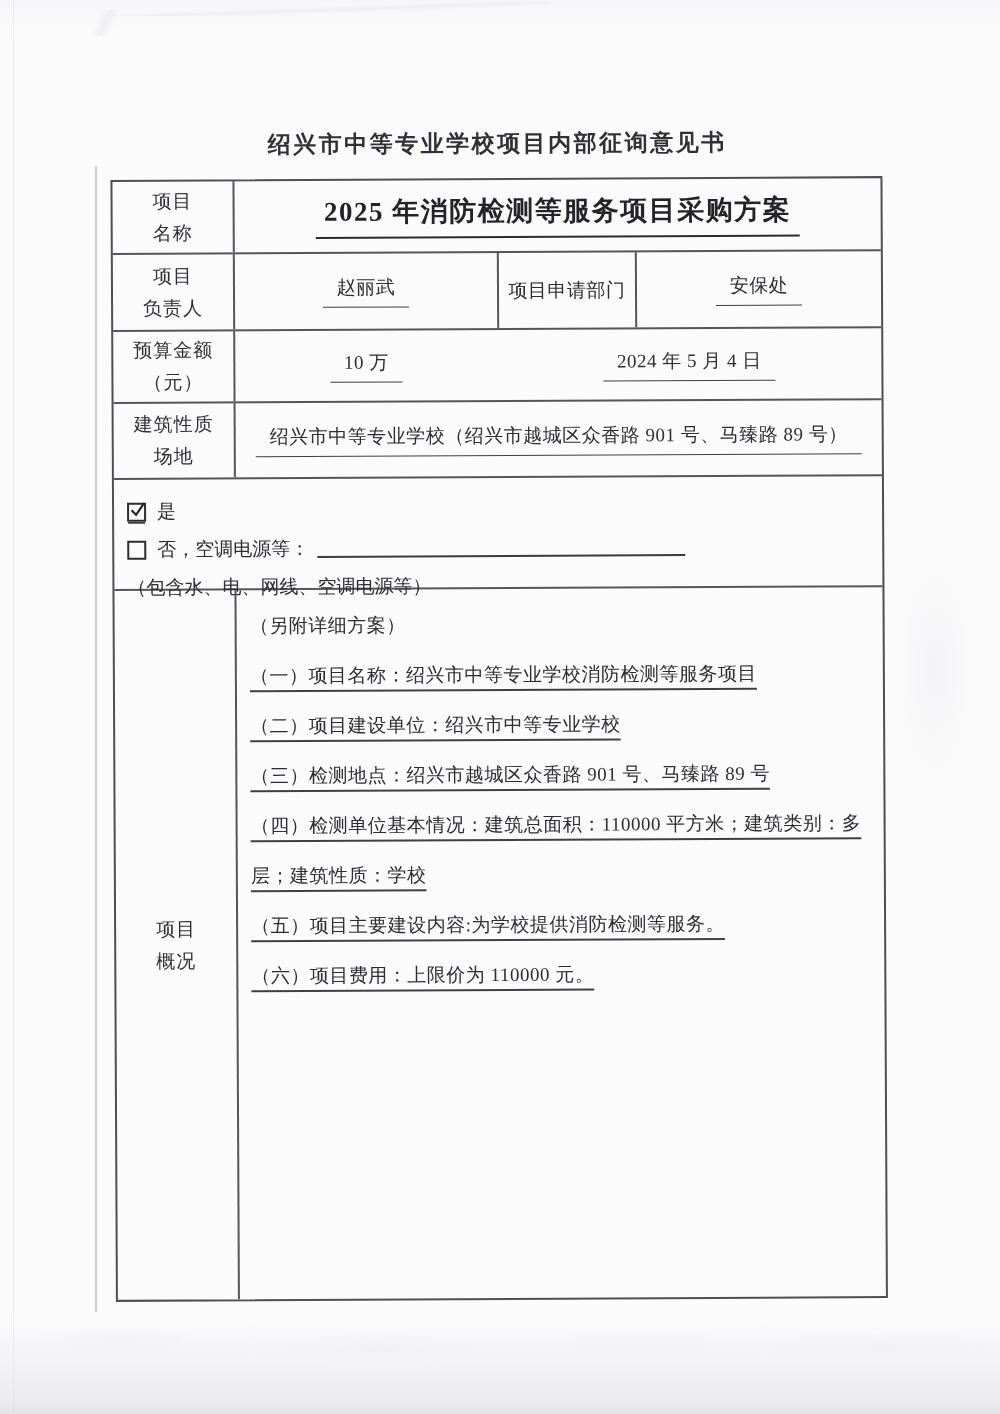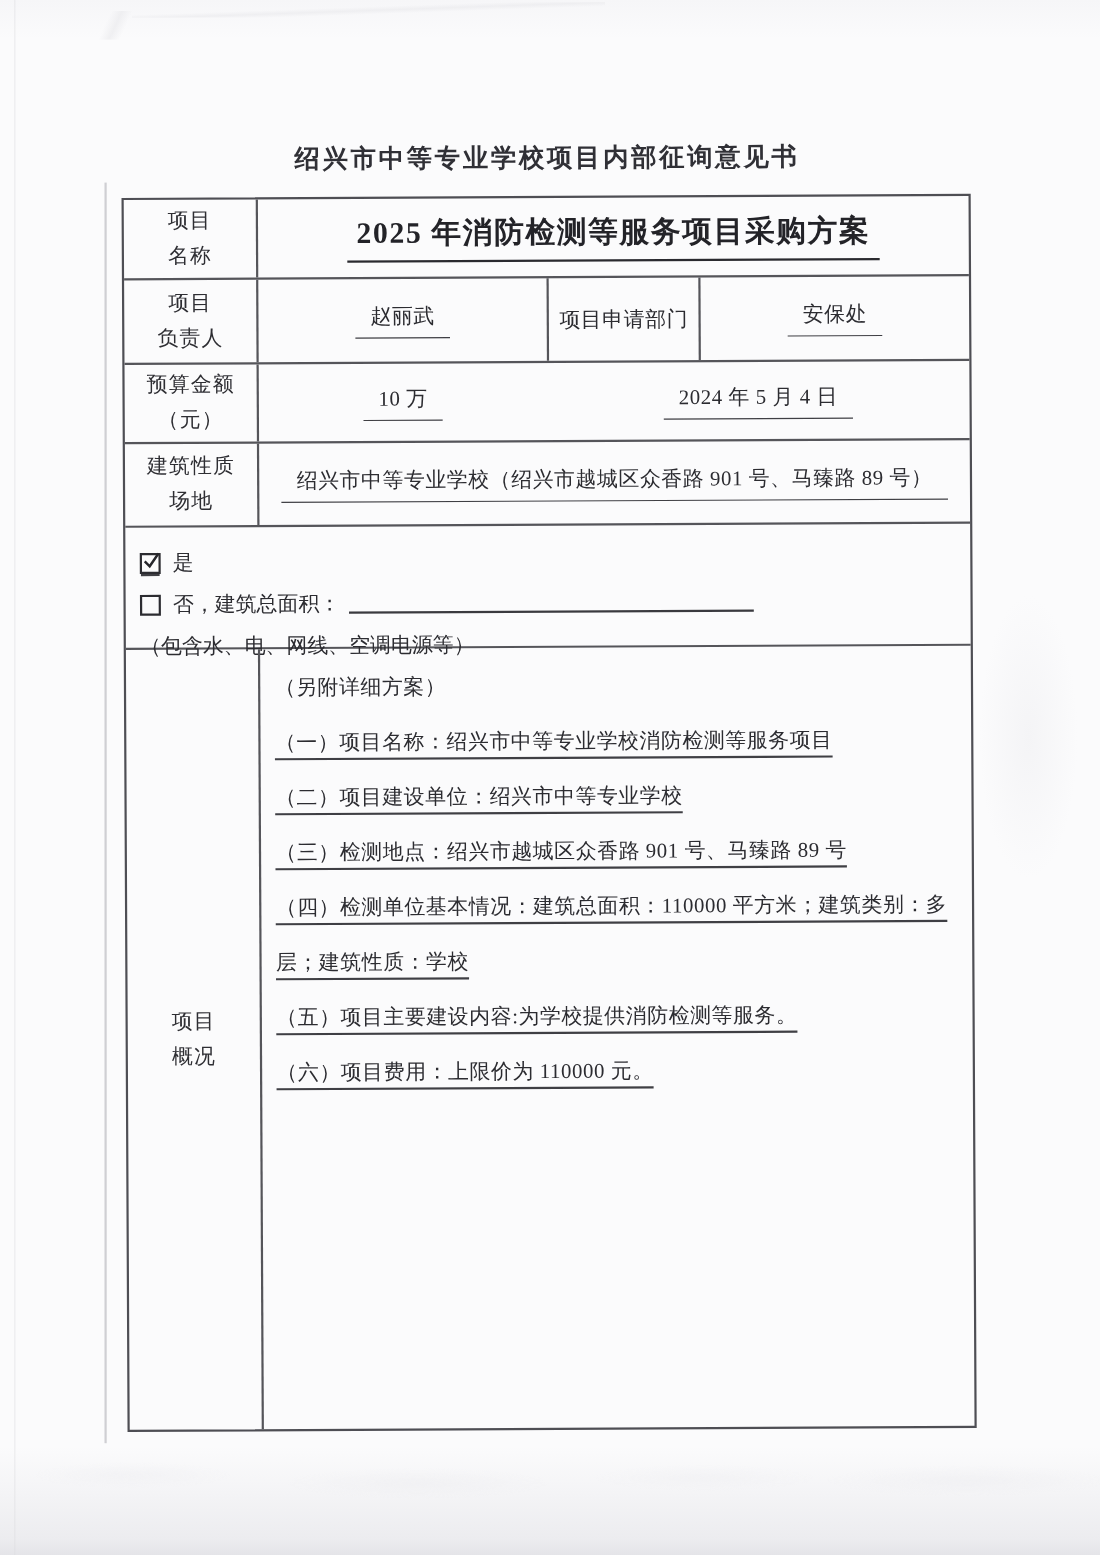--- a/index.html
+++ b/index.html
@@ -158,21 +158,21 @@
               <svg viewBox="0 0 19 19">
                   <path d="M3.5 9.5 L8 14 L16 2.5" fill="none" stroke="#26262b" stroke-width="2.2"></path>
                 </svg>
             </span>
             <span>是</span>
           </div>
           <div class="hw-line">
             <span class="cb">
               
             </span>
-            <span>否，建筑总面积：</span>
+            <span>否，空调电源等：</span>
             <span class="blank-line"></span>
           </div>
           <div class="hw-line">
             <span>（包含水、电、网线、空调电源等）</span>
           </div>
         </div>
       </div>
 
       <div class="row r6">
         <div class="cell lbl ov-lbl">

